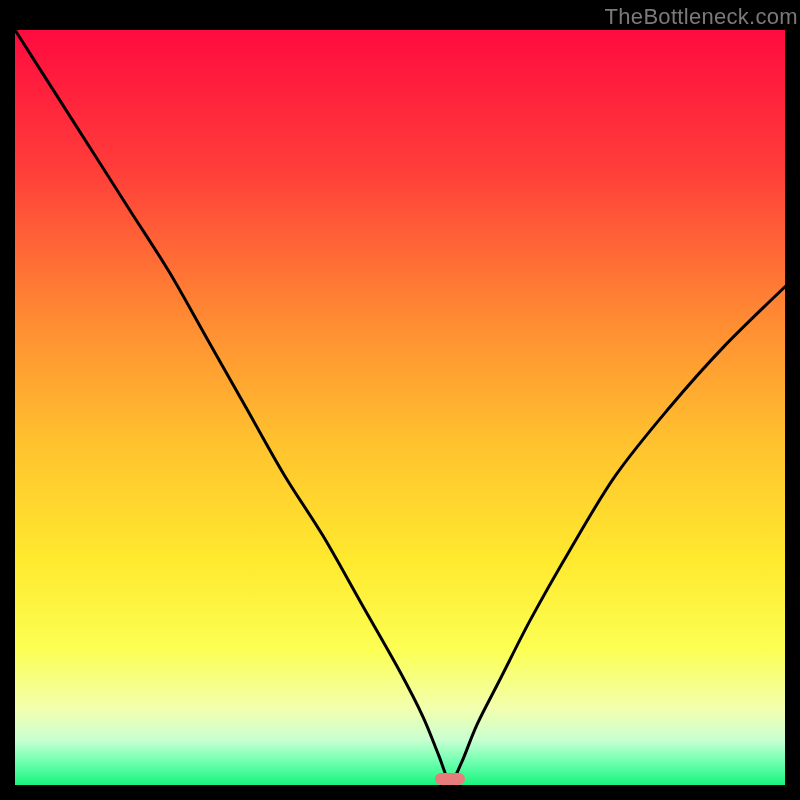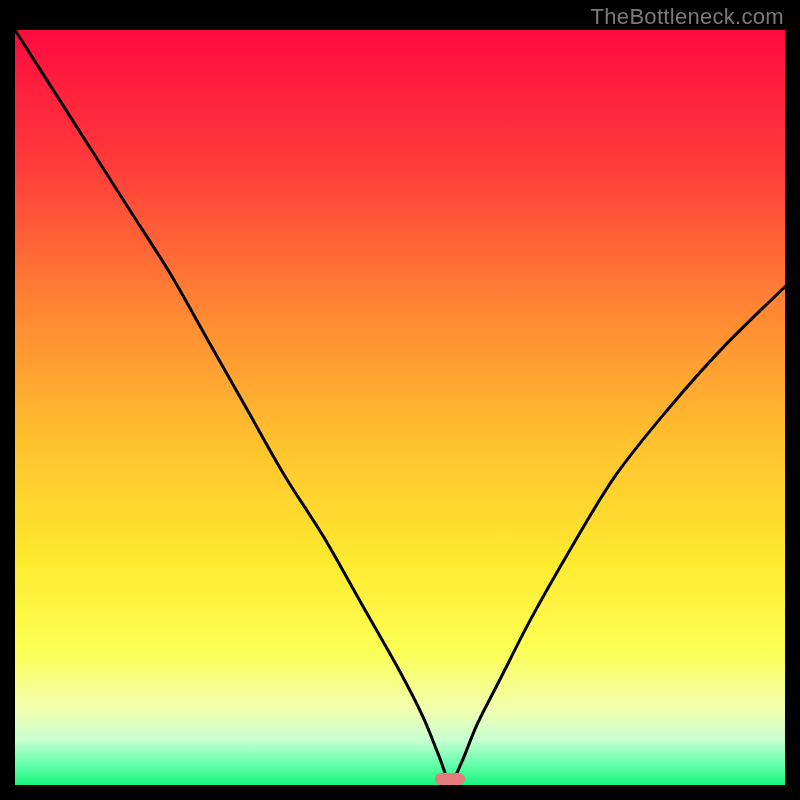--- a/index.html
+++ b/index.html
@@ -13,21 +13,21 @@
   }
   .frame {
     position: relative;
     width: 800px;
     height: 800px;
     background: #000;
   }
   .watermark {
     position: absolute;
     top: 4px;
-    right: 16px;
+    right: 2px;
     color: #7a7a7a;
     font-size: 22px;
     font-weight: 500;
     letter-spacing: 0.3px;
     z-index: 10;
   }
   .plot-area {
     position: absolute;
     left: 15px;
     top: 30px;

